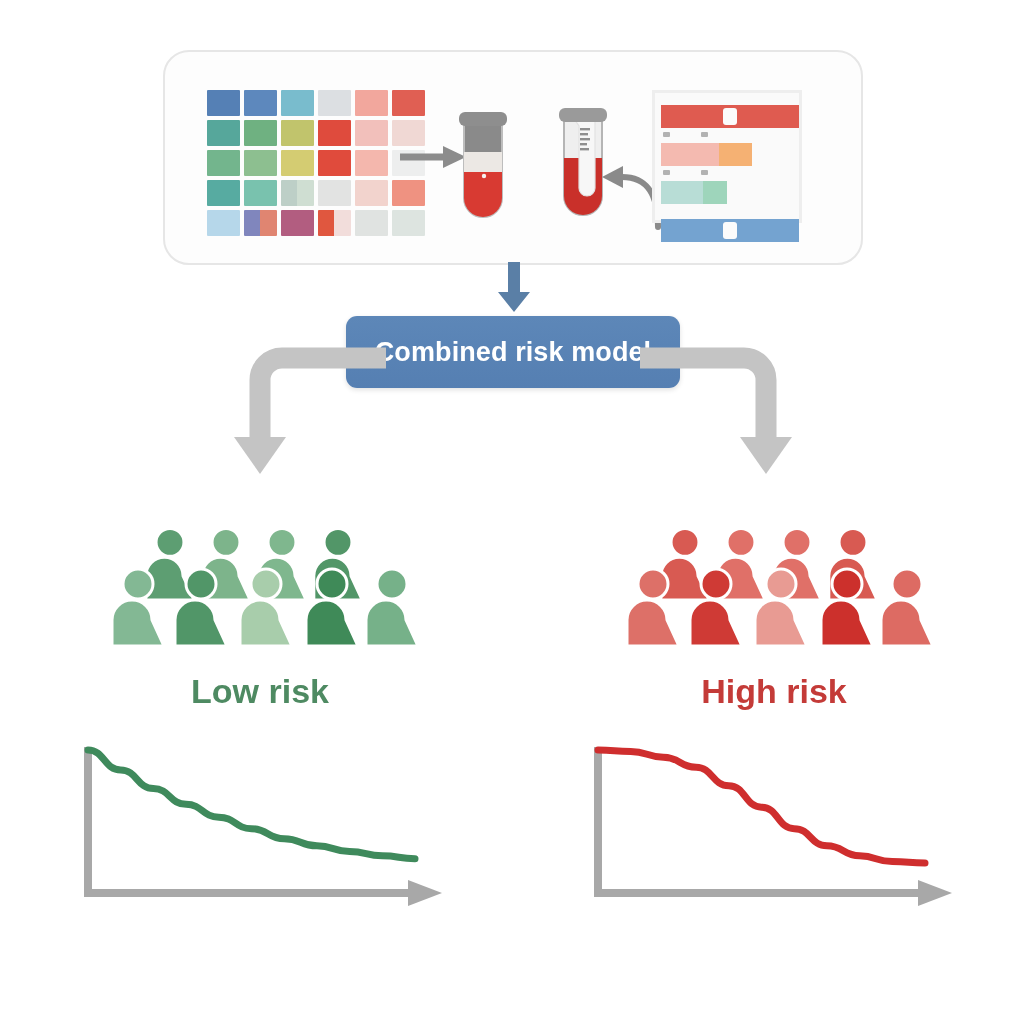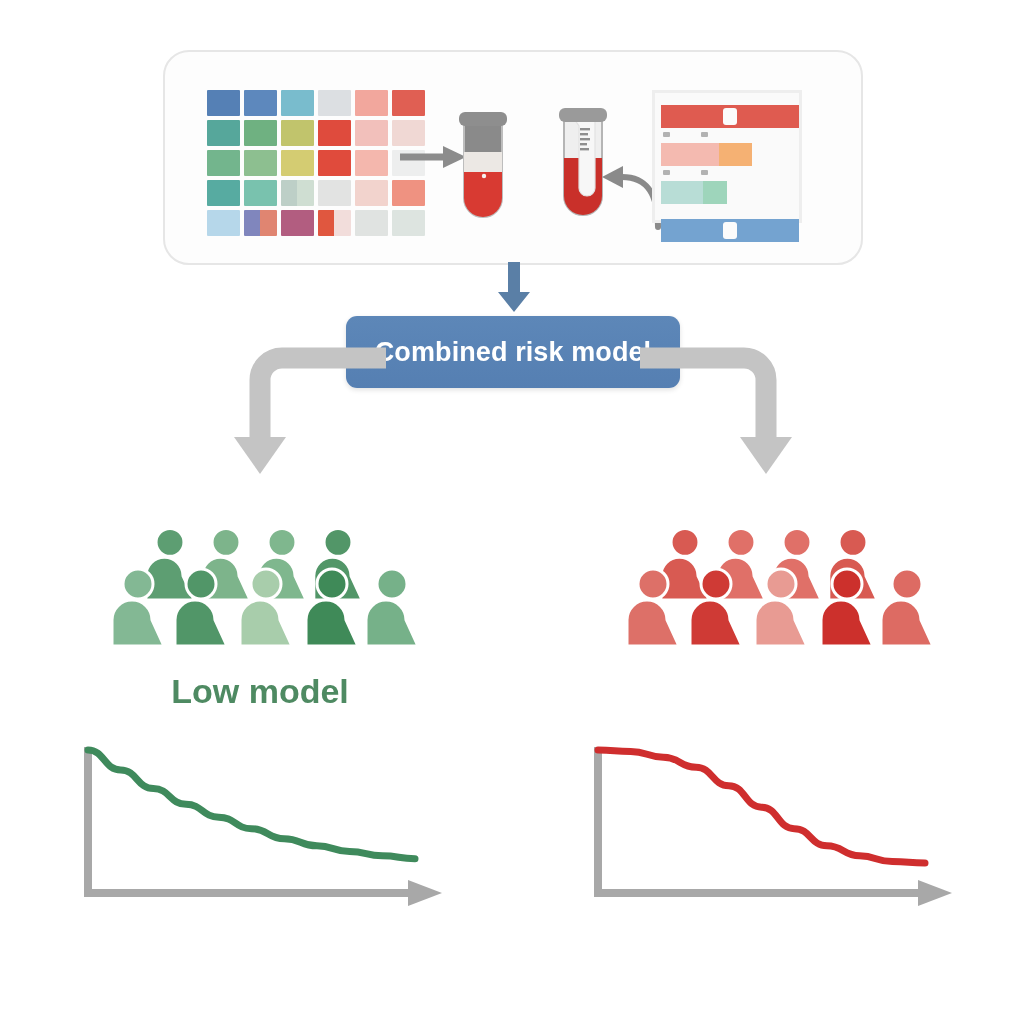--- a/index.html
+++ b/index.html
@@ -345,21 +345,22 @@
       <g>
         <circle cx="232" cy="96" r="15" fill="#cc302c" stroke="#ffffff" stroke-width="3"></circle>
         <path d="M206,158 L206,132 a20,20 0 0 1 40,0 L258,158 Z" fill="#cc302c" stroke="#ffffff" stroke-width="3"></path>
       </g>
       <g>
         <circle cx="292" cy="96" r="15" fill="#dd6b63" stroke="#ffffff" stroke-width="3"></circle>
         <path d="M266,158 L266,132 a20,20 0 0 1 40,0 L318,158 Z" fill="#dd6b63" stroke="#ffffff" stroke-width="3"></path>
       </g>
     </svg>
 
-  <div class="risk-label low">Low model</div>
+  <div class="risk-label low">Low risk</div>
+  <div class="risk-label high">High risk</div>
 
   <svg class="curve-plot" style="left:60px; top:735px;" width="400" height="190" id="curve-low">
       <path d="M28,12 L28,158 L352,158" stroke="#a8a8a8" stroke-width="8" fill="none" stroke-linejoin="miter"></path>
       <path d="M348,145 L382,158 L348,171 Z" fill="#a8a8a8"></path>
       <path d="M28,15 C44.35,15 44.35,35.019999999999996 60.7,35.019999999999996 C77.05000000000001,35.019999999999996 77.05000000000001,53.61 93.4,53.61 C109.75,53.61 109.75,69.34 126.1,69.34 C142.45,69.34 142.45,82.21 158.8,82.21 C175.15,82.21 175.15,93.64999999999999 191.5,93.64999999999999 C207.85,93.64999999999999 207.85,103.66 224.2,103.66 C240.54999999999998,103.66 240.54999999999998,110.81 256.9,110.81 C273.25,110.81 273.25,116.53 289.6,116.53 C305.95000000000005,116.53 305.95000000000005,120.82 322.3,120.82 C338.65,120.82 338.65,123.68 355,123.68" stroke="#3f8a5c" stroke-width="7" fill="none" stroke-linecap="round"></path>
     </svg>
 
   <svg class="curve-plot" style="left:570px; top:735px;" width="400" height="190" id="curve-high">
       <path d="M28,12 L28,158 L352,158" stroke="#a8a8a8" stroke-width="8" fill="none" stroke-linejoin="miter"></path>
       <path d="M348,145 L382,158 L348,171 Z" fill="#a8a8a8"></path>

